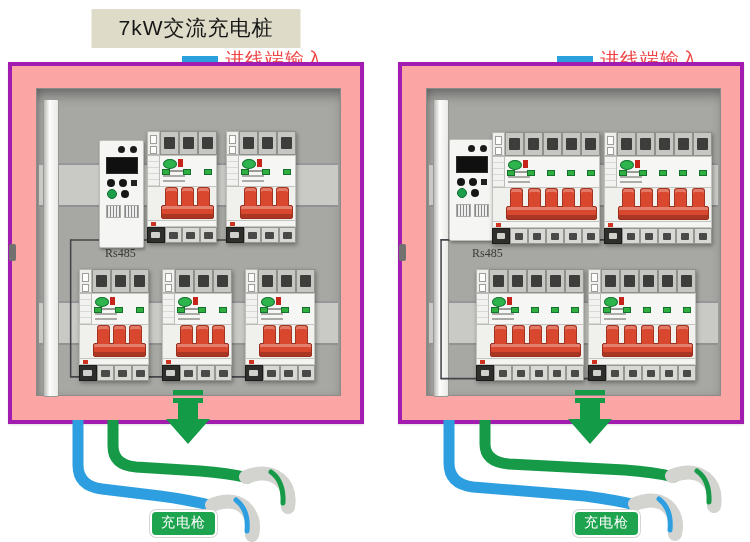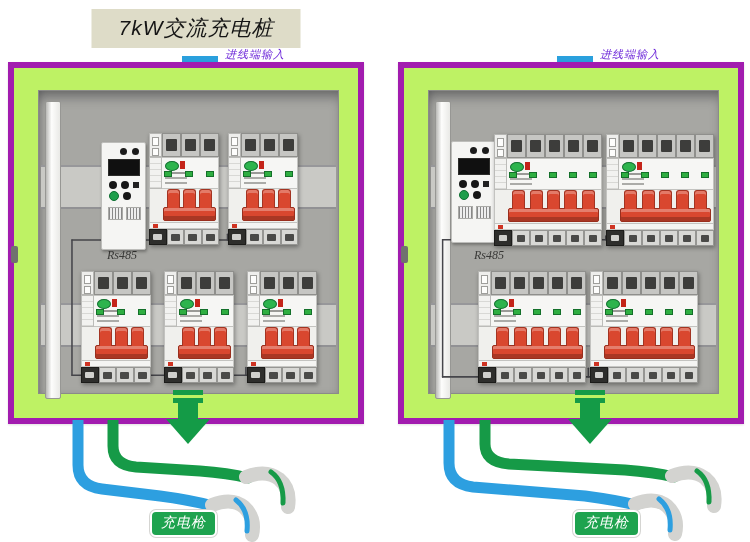--- a/index.html
+++ b/index.html
@@ -2,43 +2,43 @@
 <html style="--input-arrow-blue: #2aa0dd; --output-arrow-green: #149b47; --cable-blue: #2d9fe0; --cable-green: #169a47; --breaker-handle-red: #d9472f; --gun-badge-green: #1ea34f; --title-banner-bg: #dedcc8;"><head>
 <meta charset="utf-8">
 <style>
   html,body{margin:0;padding:0;}
   body{
     width:750px;height:542px;background:#ffffff;overflow:hidden;
     font-family:"Liberation Sans", sans-serif;
     position:relative;
   }
   .stage{position:absolute;inset:0;}
-  .panel{position:absolute;top:0;width:375px;height:542px;font-style:italic;}
+  .panel{position:absolute;top:0;width:375px;height:542px;}
   .panel.left{left:0;}
   .panel.right{left:375px;}
 
   
   .title-banner{
     position:absolute;top:9px;left:196px;transform:translateX(-50%);
     background:var(--title-banner-bg,#dedcc8);
     color:#151515;font-size:21px;letter-spacing:1px;
     padding:5px 27px 6px;white-space:nowrap;
   }
 
   
   .input-label{
     position:absolute;top:47px;left:225px;
-    font-size:11px;color:#6d28d9;letter-spacing:1px;white-space:nowrap;
+    font-size:19px;color:#ef4444;letter-spacing:1px;white-space:nowrap;
   }
   .input-arrow{position:absolute;top:56px;left:172px;width:56px;height:82px;}
 
   
   .cabinet{
     position:absolute;top:62px;height:362px;
-    background:#bef264;border:6px solid #a21caf;box-sizing:border-box;
+    background:#fca5a5;border:4px solid #a21caf;box-sizing:border-box;
     box-shadow:0 1px 2px rgba(0,0,0,.12);
   }
   .panel.left .cabinet{left:8px;width:356px;}
   .panel.right .cabinet{left:23px;width:346px;}
   .cab-inner{
     position:absolute;left:24px;right:19px;top:22px;bottom:24px;
     background:#a7a7a3;border:1px solid #8b8b89;
     box-shadow:inset 0 10px 12px -4px rgba(40,40,45,.45), inset 4px 0 8px -4px rgba(40,40,45,.35);
   }
   .din-rail{

